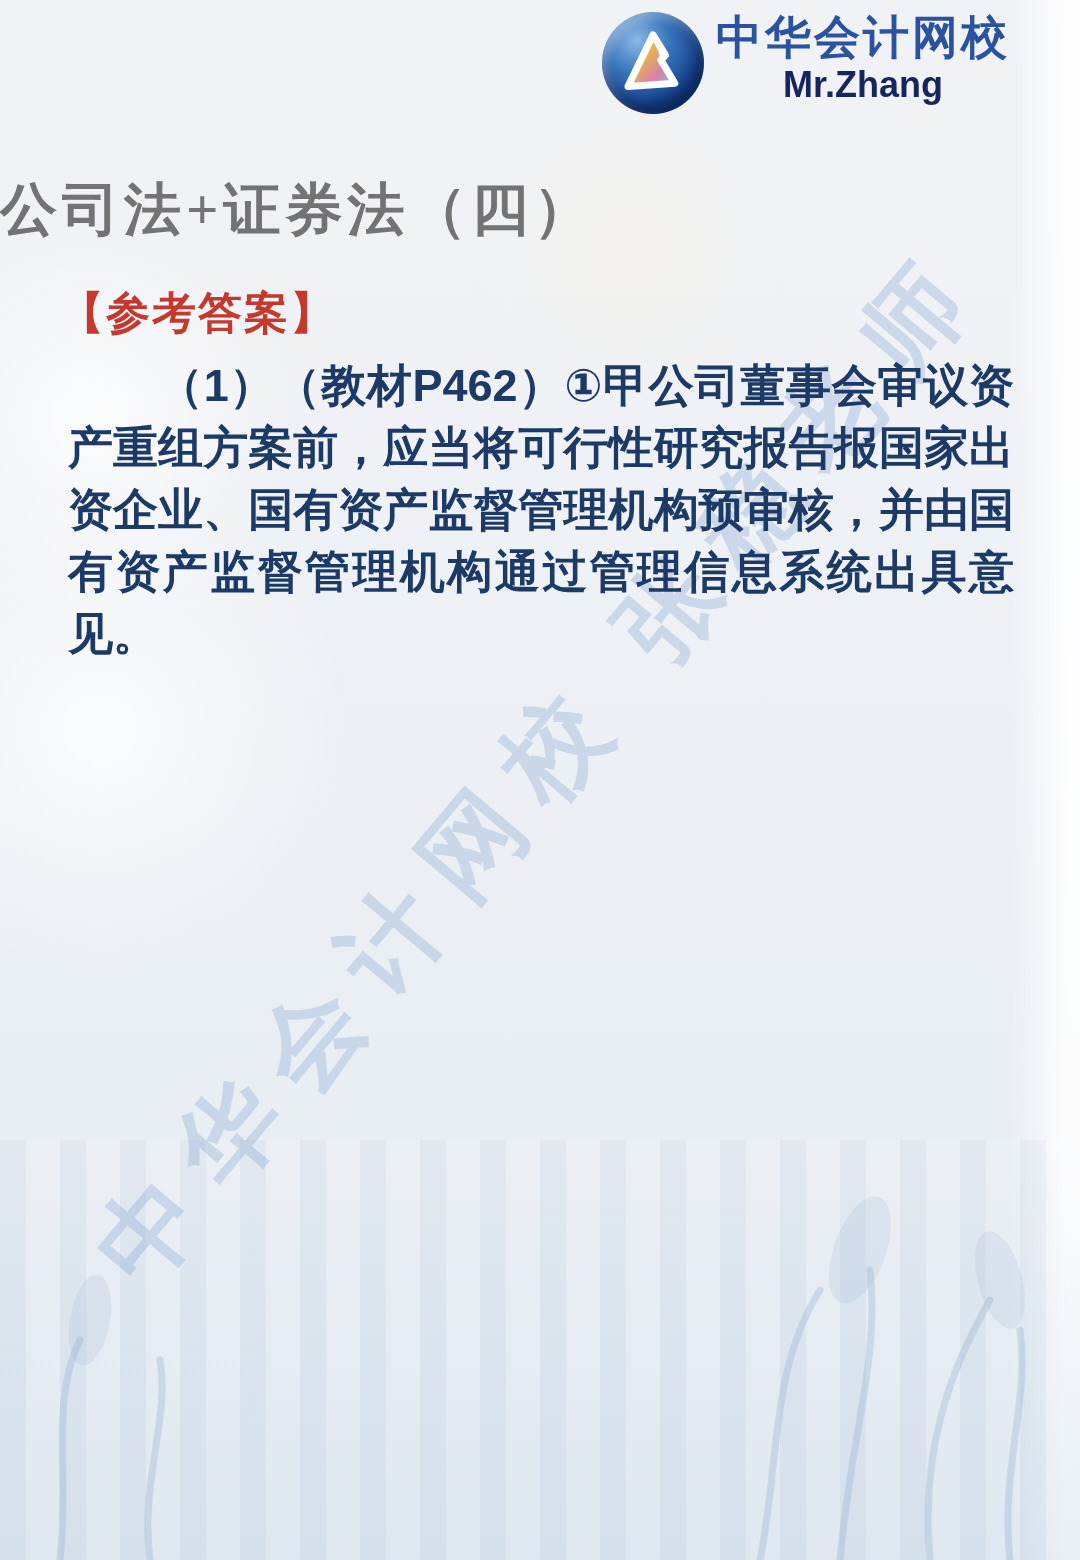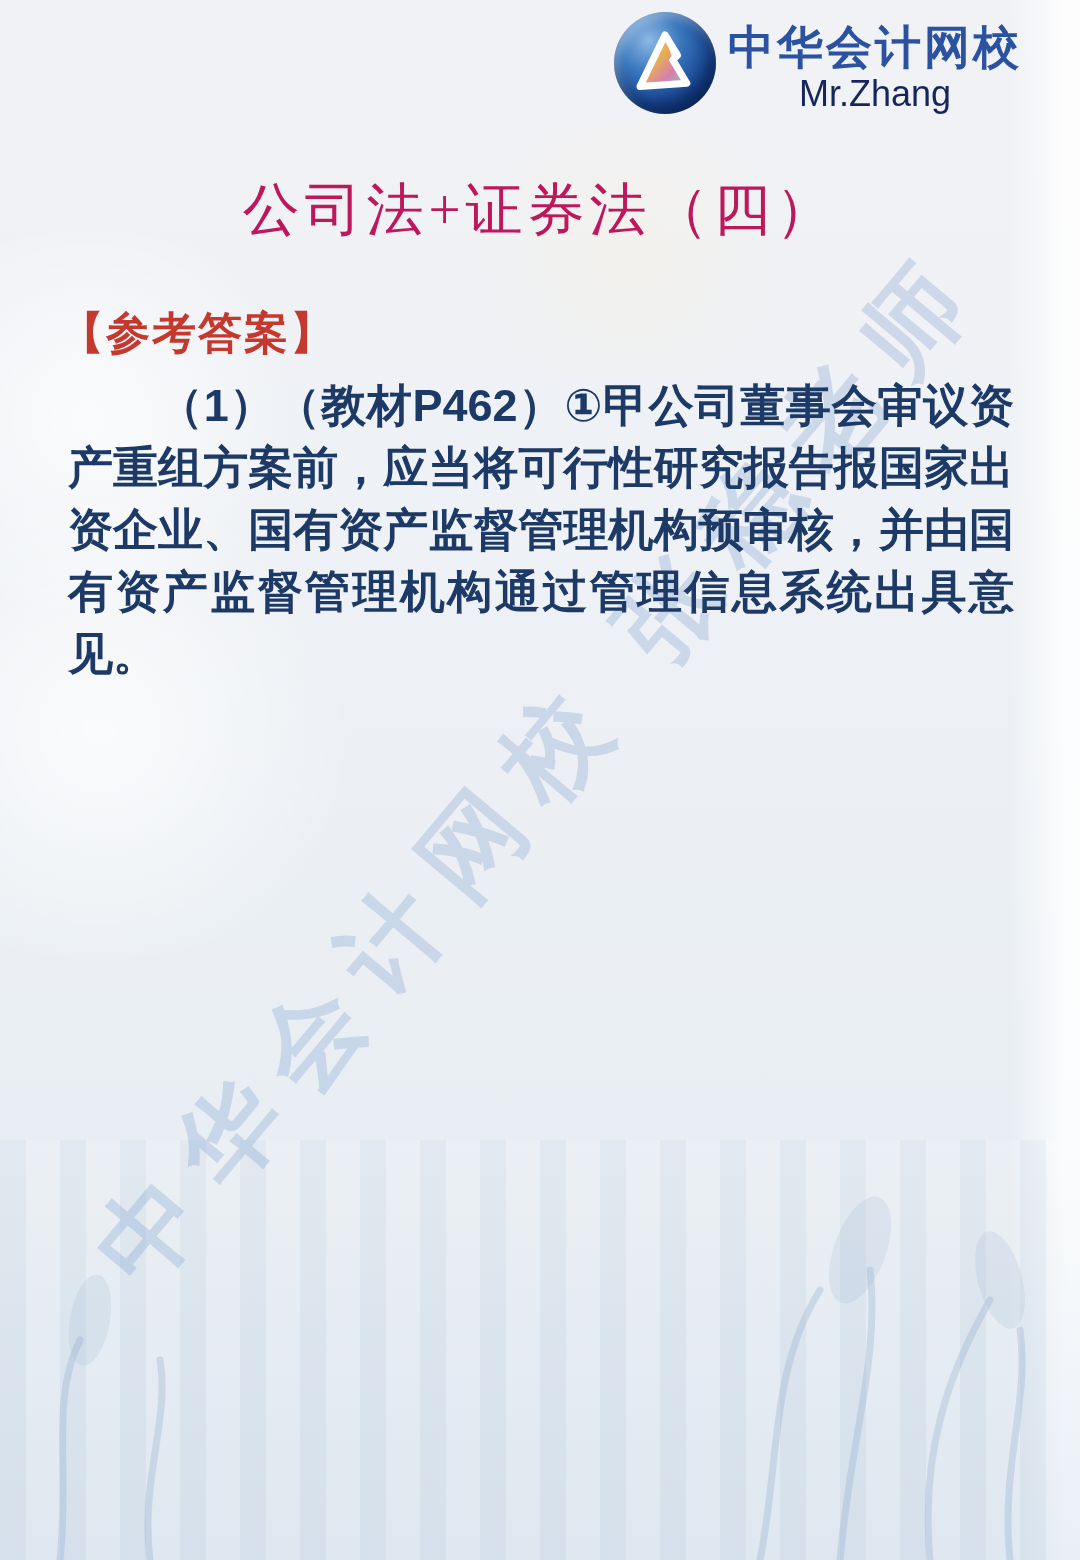--- a/index.html
+++ b/index.html
@@ -23,38 +23,38 @@
       repeating-linear-gradient(90deg,rgba(160,185,210,.10) 0 26px,rgba(255,255,255,.12) 26px 60px),
       linear-gradient(180deg,rgba(214,226,238,0) 0%,rgba(205,219,233,.45) 100%);}
   .watermark{
     position:absolute;left:-170px;top:700px;width:1420px;text-align:center;
     transform:rotate(-50deg);
     font-size:100px;font-weight:bold;letter-spacing:26px;white-space:nowrap;
     color:rgba(122,158,208,.30);z-index:1;pointer-events:none;
   }
 
   
-  .header{position:absolute;top:12px;right:58px;display:flex;align-items:flex-end;gap:12px;z-index:2;}
+  .header{position:absolute;top:12px;right:70px;display:flex;align-items:flex-start;gap:12px;z-index:2;}
   .logo-circle{
     width:102px;height:102px;border-radius:50%;flex:0 0 auto;
     background:radial-gradient(circle at 34% 28%,#8db9e4 0%,#3a77bd 32%,#14408f 68%,#0a2a6e 100%);
     box-shadow:inset -6px -10px 16px rgba(0,0,0,.35), inset 4px 6px 10px rgba(255,255,255,.35);
     display:flex;align-items:center;justify-content:center;
   }
   .brand-text{text-align:center;}
   .brand-name{font-size:46px;font-weight:bold;color:#2a52a0;letter-spacing:3px;line-height:1.1;}
-  .brand-sub{font-size:36px;font-weight:normal;color:#16265c;line-height:1.1;margin-top:2px;}
+  .brand-sub{font-size:36px;font-weight:bold;color:#16265c;line-height:1.1;margin-top:2px;}
 
   
   .page-title{
-    position:absolute;top:172px;left:0;width:100%;text-align:center;z-index:2;
+    position:absolute;top:172px;left:0;width:100%;text-align:left;z-index:2;
     font-family:"Liberation Serif","DejaVu Serif",serif;
-    font-size:57px;font-weight:normal;color:#be185d;letter-spacing:5px;
+    font-size:57px;font-weight:bold;color:#737373;letter-spacing:5px;
   }
-  .content{position:absolute;left:60px;right:58px;top:304px;z-index:2;}
+  .content{position:absolute;left:60px;right:58px;top:284px;z-index:2;}
   .answer-heading{
     font-size:44px;font-weight:bold;color:#c5382e;letter-spacing:2px;margin:0 0 12px 0;
   }
   .body-para{
     font-size:45px;font-weight:bold;color:#1d3a66;
     line-height:62px;text-align:justify;text-justify:inter-ideograph;
     text-indent:2em;margin:8px;word-break:normal;
   }
 </style>
 </head>

